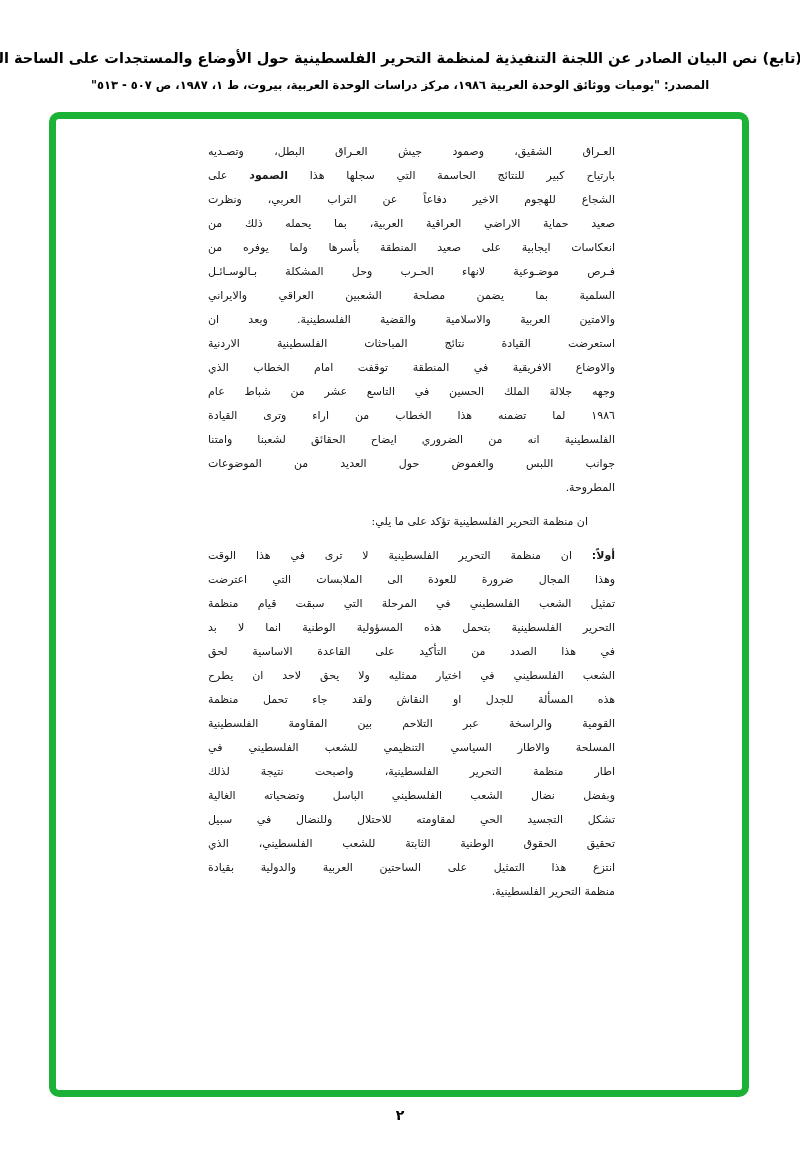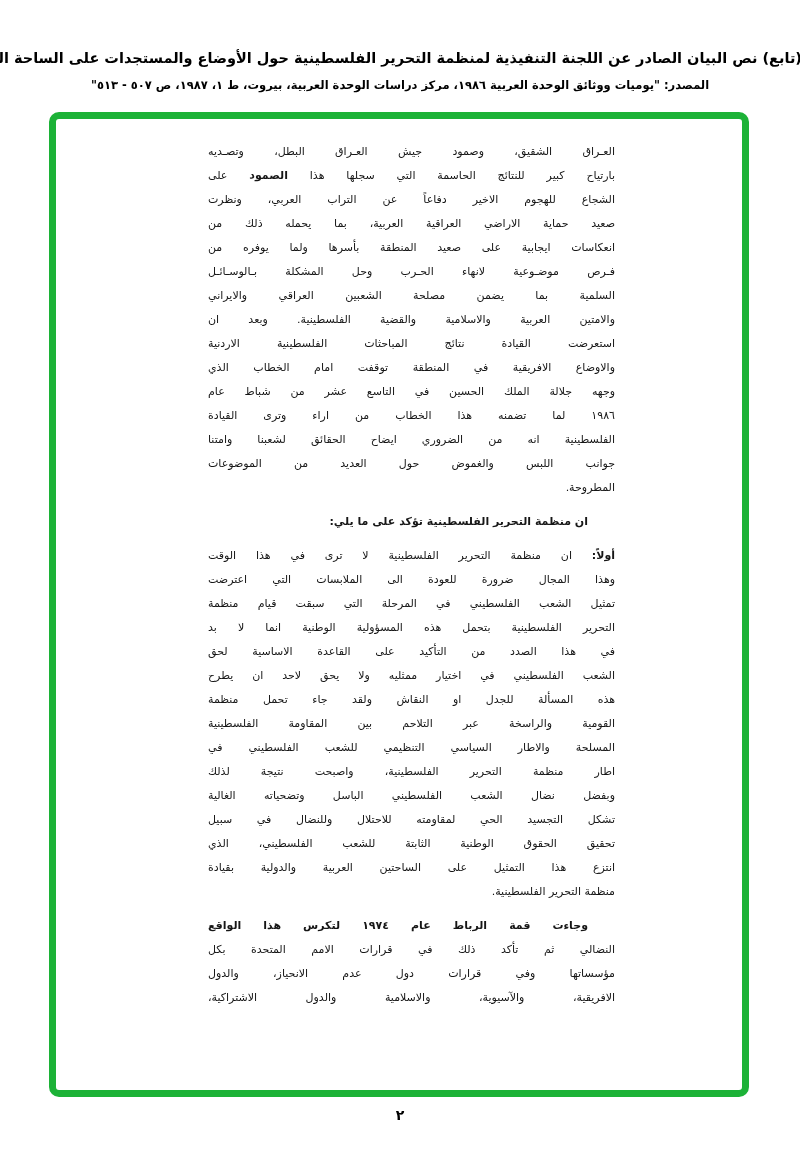--- a/index.html
+++ b/index.html
@@ -56,21 +56,21 @@
   }
   .para { margin: 0 0 10px 0; }
   .para:last-child { margin-bottom: 0; }
   .line {
     line-height: 24px;
     text-align: justify;
     text-align-last: justify;
     text-justify: inter-word;
   }
   .line.last { text-align-last: right; }
-  .para.indent .line:first-child { padding-right: 27px; font-weight: bold; }
+  .para.indent .line:first-child { padding-right: 27px; }
   .page-number {
     position: absolute;
     top: 1107px;
     left: 0;
     width: 800px;
     text-align: center;
     direction: rtl;
     font-size: 14px;
     font-weight: bold;
     color: #000;
@@ -115,22 +115,16 @@
         <div class="line">هذه المسألة للجدل او النقاش ولقد جاء تحمل منظمة</div>
         <div class="line">القومية والراسخة عبر التلاحم بين المقاومة الفلسطينية</div>
         <div class="line">المسلحة والاطار السياسي التنظيمي للشعب الفلسطيني في</div>
         <div class="line">اطار منظمة التحرير الفلسطينية، واصبحت نتيجة لذلك</div>
         <div class="line">وبفضل نضال الشعب الفلسطيني الباسل وتضحياته الغالية</div>
         <div class="line">تشكل التجسيد الحي لمقاومته للاحتلال وللنضال في سبيل</div>
         <div class="line">تحقيق الحقوق الوطنية الثابتة للشعب الفلسطيني، الذي</div>
         <div class="line">انتزع هذا التمثيل على الساحتين العربية والدولية بقيادة</div>
         <div class="line last">منظمة التحرير الفلسطينية.</div>
       </div>
-      <div class="para indent">
-        <div class="line">وجاءت قمة الرباط عام ١٩٧٤ لتكرس هذا الواقع</div>
-        <div class="line">النضالي ثم تأكد ذلك في قرارات الامم المتحدة بكل</div>
-        <div class="line">مؤسساتها وفي قرارات دول عدم الانحياز، والدول</div>
-        <div class="line">الافريقية، والآسيوية، والاسلامية والدول الاشتراكية،</div>
-      </div>
     </div>
 </div>
 
 <div class="page-number">٢</div>
 
 </body></html>

